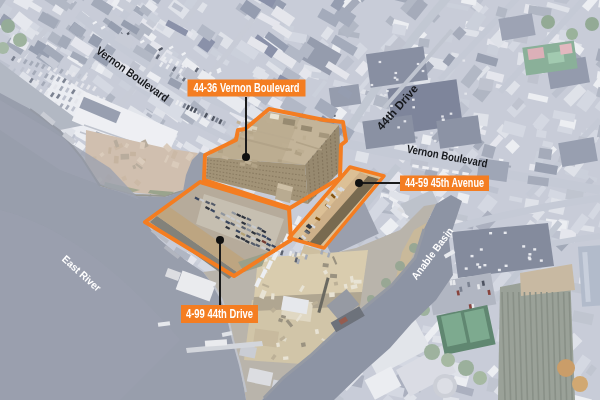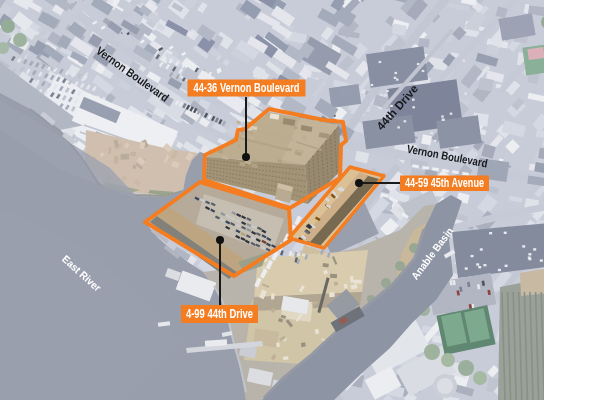--- a/index.html
+++ b/index.html
@@ -1,16 +1,16 @@
 <!DOCTYPE html>
 <html><head>
 <meta charset="utf-8">
 <style>
 html,body{margin:0;padding:0;background:#fff}
-#scene{position:relative;width:544px;height:400px;overflow:hidden}
+#scene{position:relative;width:600px;height:400px;overflow:hidden}
 </style>
 </head>
 <body>
 
 <div id="scene">
 <svg width="600" height="400" viewBox="0 0 600 400">
 
 <rect x="0" y="0" width="600" height="400" fill="#c2c7d4"></rect>
 
 <g>

